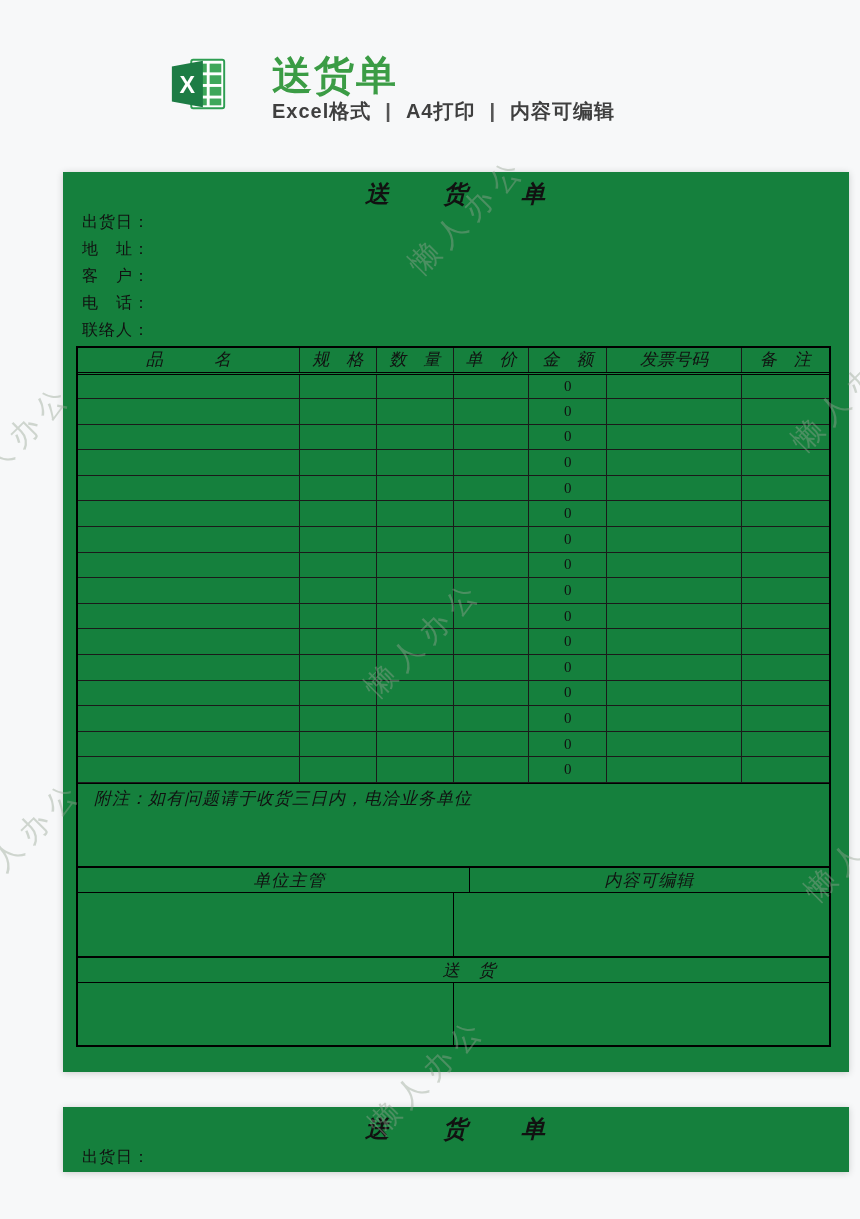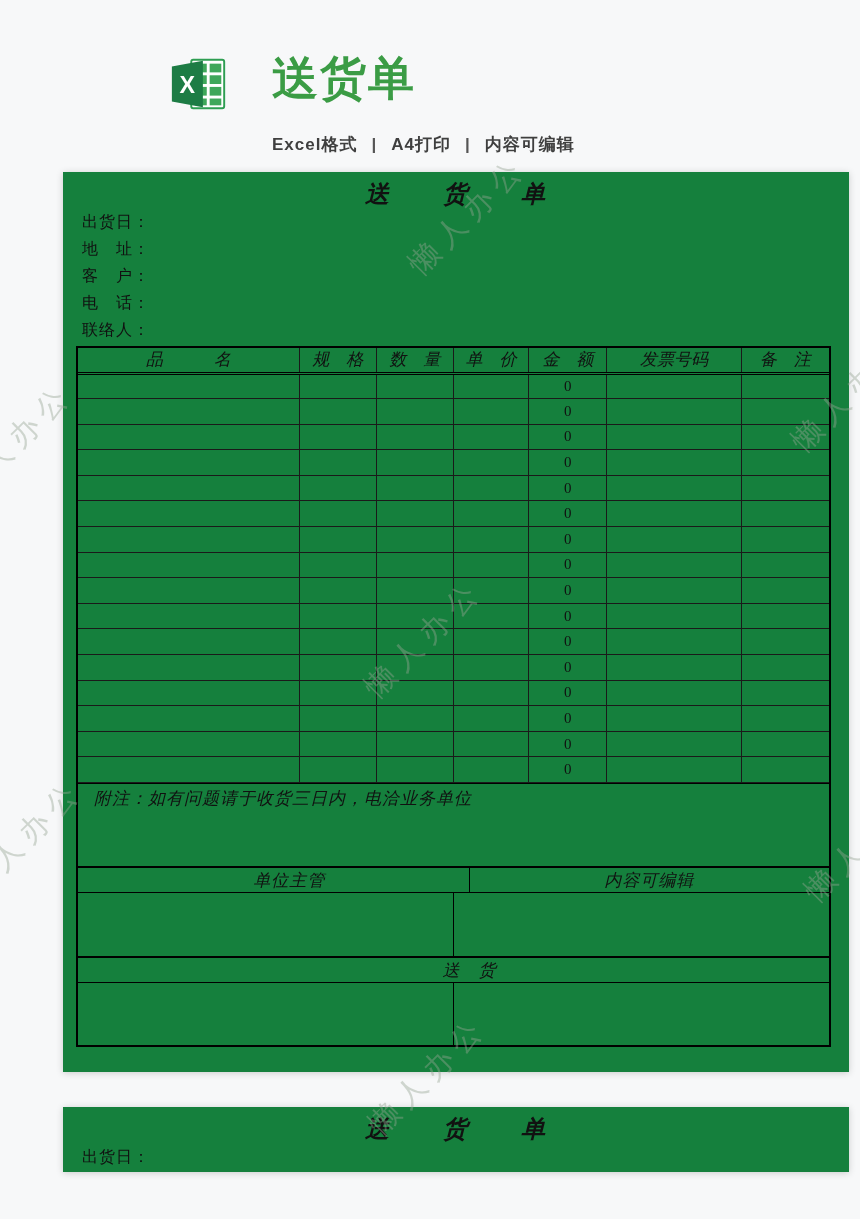--- a/index.html
+++ b/index.html
@@ -7,22 +7,22 @@
   body {
     background:#f7f8f9;
     font-family:"Liberation Sans","DejaVu Sans",sans-serif;
     position:relative;
   }
 
   
   .site-header { position:absolute; left:168px; top:52px; display:flex; align-items:flex-start; }
   .xls-icon { width:62px; height:64px; margin-right:42px; flex:0 0 auto; }
   .hd-text { display:flex; flex-direction:column; }
-  .hd-title { font-size:46px; font-weight:bold; color:#3b9c45; line-height:1.15; letter-spacing:2px; }
-  .hd-sub { margin-top:28px; font-size:17px; font-weight:bold; color:#3f3f3f; letter-spacing:1px; }
+  .hd-title { font-size:40px; font-weight:bold; color:#3b9c45; line-height:1.15; letter-spacing:2px; }
+  .hd-sub { margin-top:0; font-size:20px; font-weight:bold; color:#3f3f3f; letter-spacing:1px; }
   .hd-sub .sep { color:#555; padding:0 14px; font-weight:bold; }
 
   
   .page {
     position:absolute; left:63px; width:786px; background:#15803d;
     box-shadow:0 1px 7px rgba(0,0,0,0.18);
     font-family:"Liberation Serif","DejaVu Serif",serif;
     color:#111;
   }
   .page-1 { top:172px; height:900px; }

